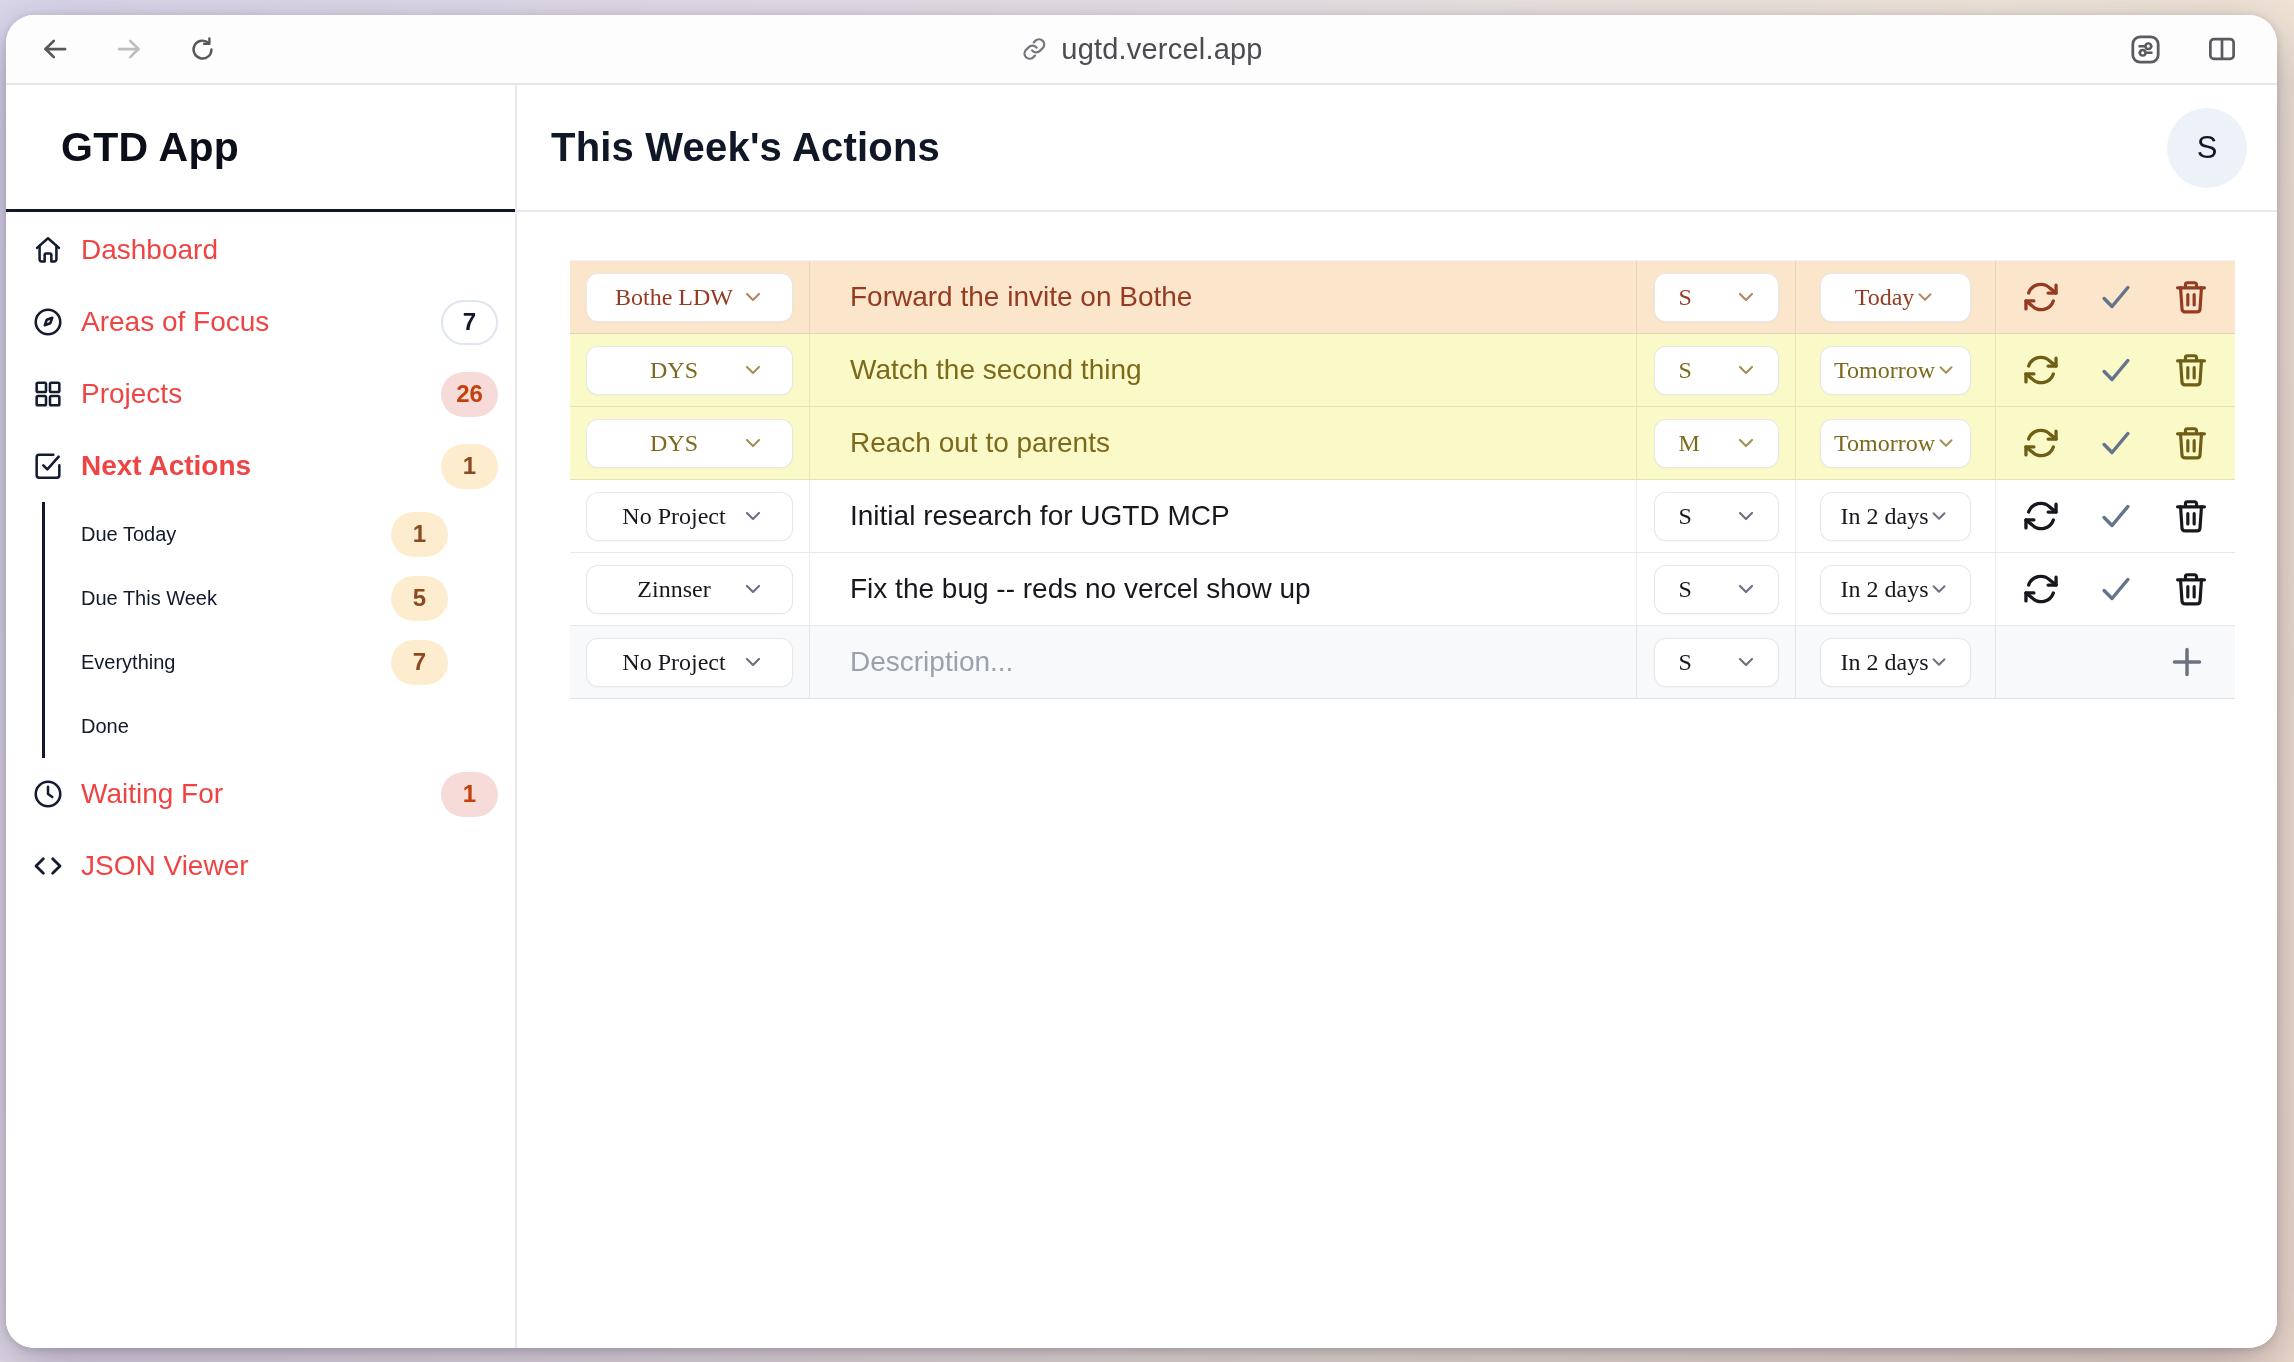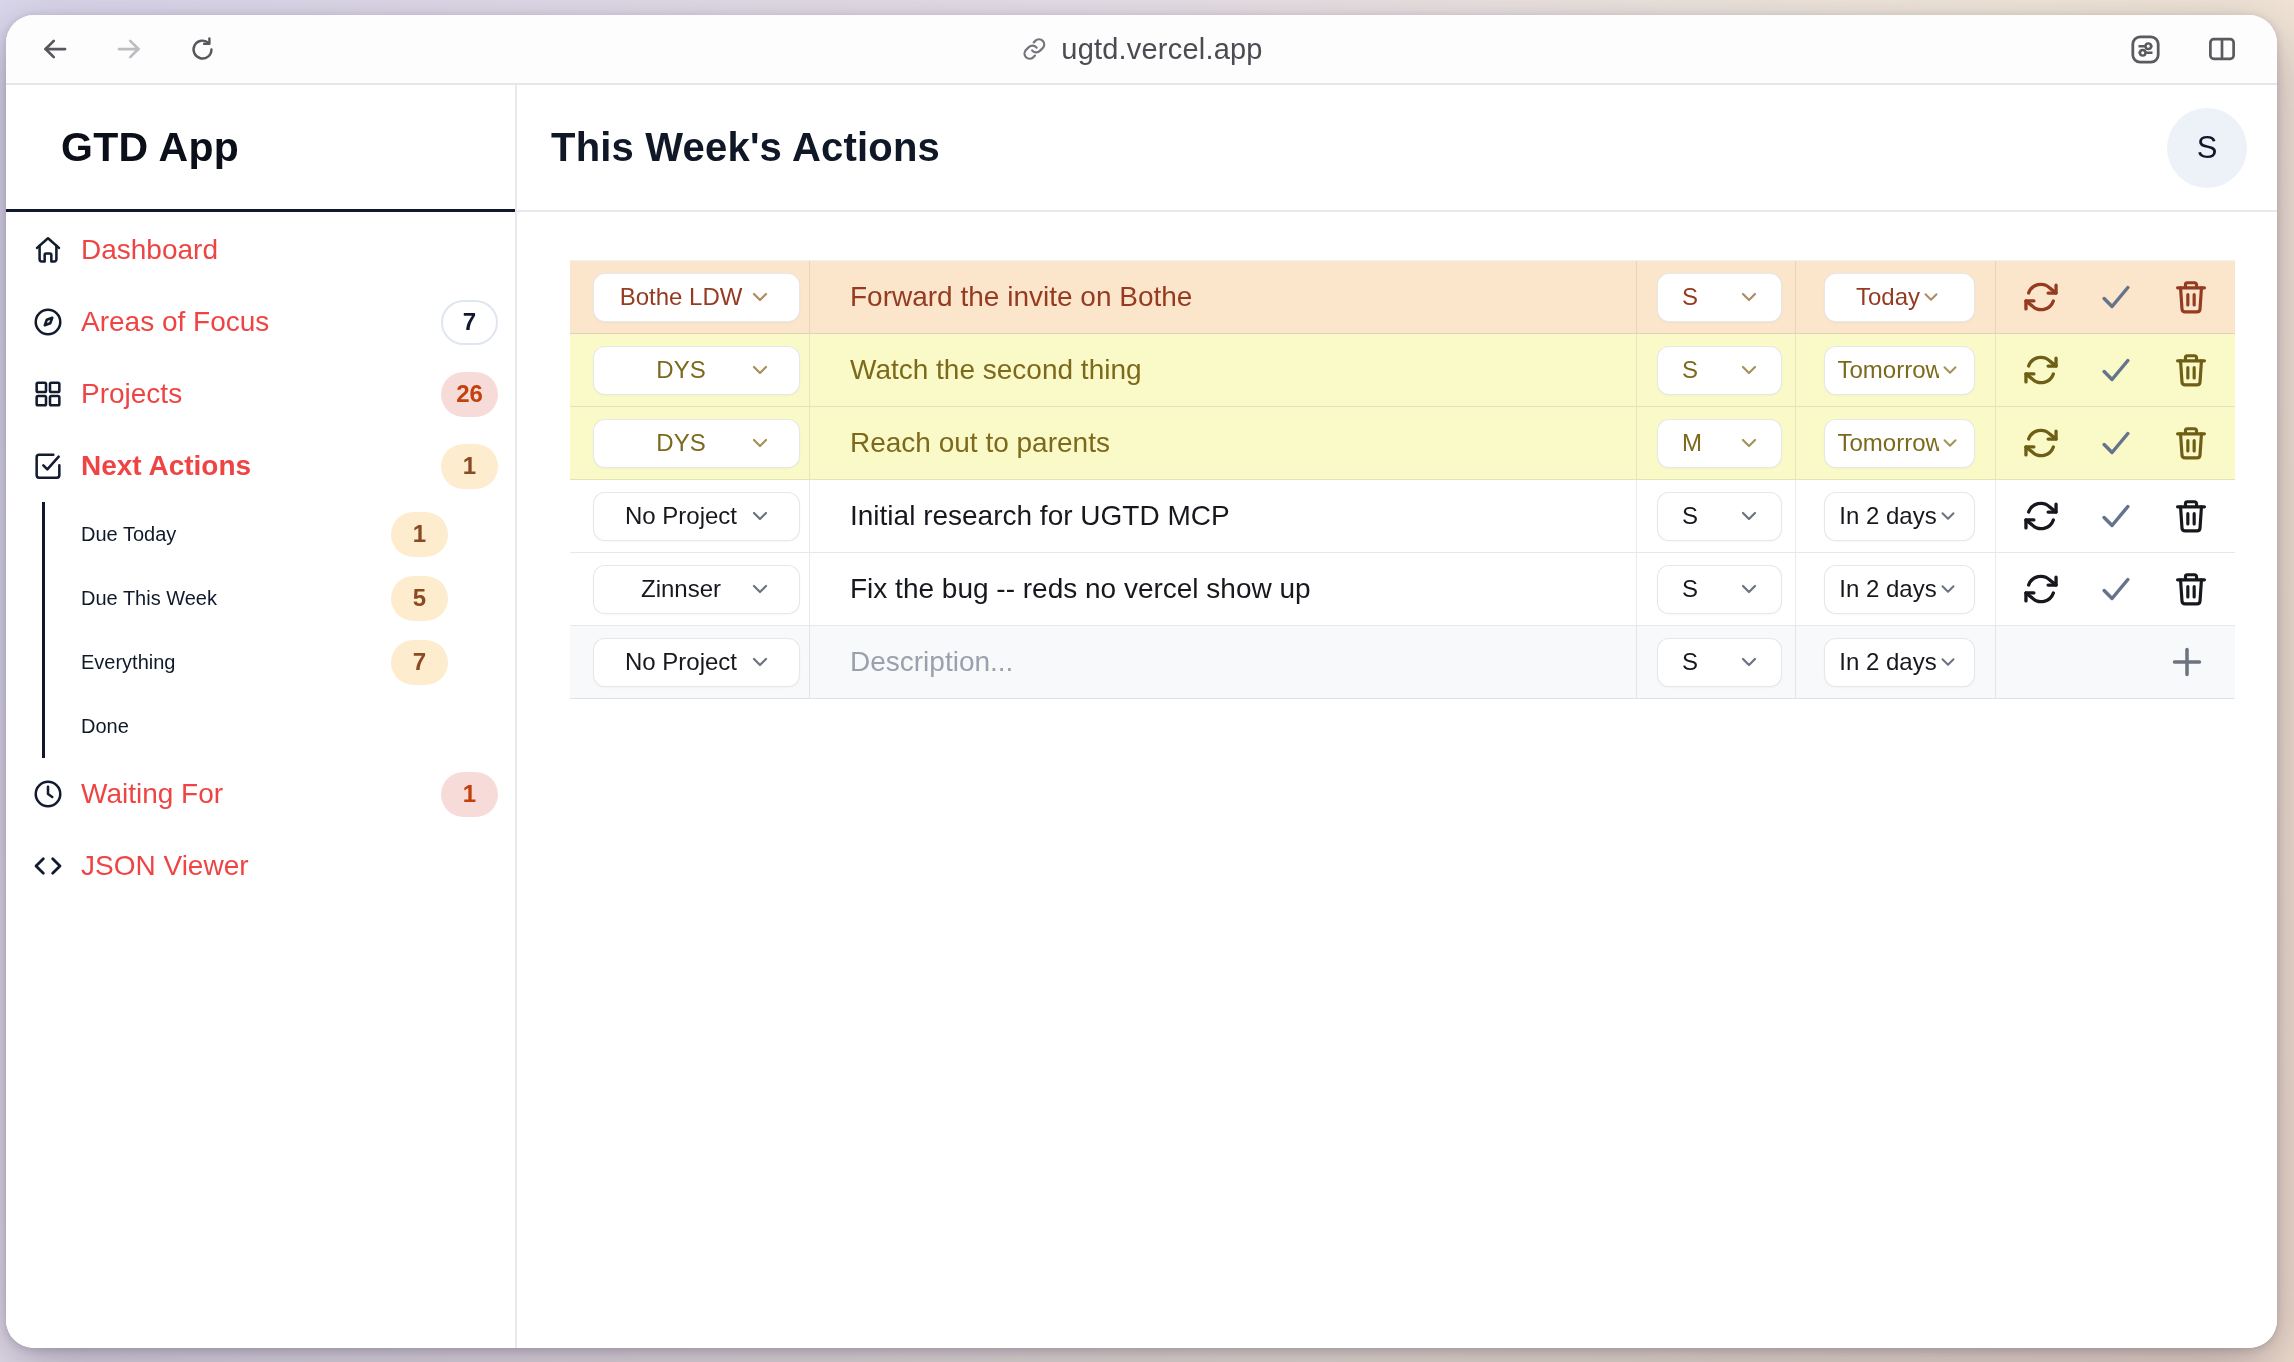--- a/index.html
+++ b/index.html
@@ -62,21 +62,21 @@
     display:grid; grid-template-columns:240px 827px 159px 200px 239px;
     height:73px; background:var(--row-bg,#fff); border-bottom:1px solid rgba(0,0,0,.09);
   }
   .cell { display:flex; align-items:center; border-right:1px solid rgba(0,0,0,.08); min-width:0; }
   .cell:last-child { border-right:none; }
   .cell-project { padding-left:16px; }
   .cell-desc { padding-left:40px; font-size:28px; color:var(--row-fg,#16181d); }
   .pill {
     background:#fff; border:1px solid rgba(20,20,30,.10); border-radius:12px; height:49px;
     display:flex; align-items:center; font-size:24px; color:var(--row-fg,#16181d);
-    cursor:pointer; font-family:Liberation Sans, sans-serif; box-shadow:0 1px 2px rgba(0,0,0,.03);margin-left:7px;
+    cursor:pointer; font-family:Liberation Serif, serif; box-shadow:0 1px 2px rgba(0,0,0,.03);
   }
   .chev { color:var(--row-muted,#6b7280); flex:0 0 auto; display:flex; }
   .pill-project { width:207px; padding:0 12px 0 20px; }
   .pill-project .pl { width:134px; overflow:hidden; white-space:nowrap; }
   .pill-effort { width:125px; padding:0 20px 0 24px; justify-content:space-between; }
   .cell-effort { justify-content:center; }
   .pill-due { width:151px; padding:0 10px; justify-content:center; }
   .pill-due .pl { max-width:101px; overflow:hidden; white-space:nowrap; flex-shrink:1; }
   .cell-due { justify-content:center; }
   .cell-actions { justify-content:center; gap:37px; }

